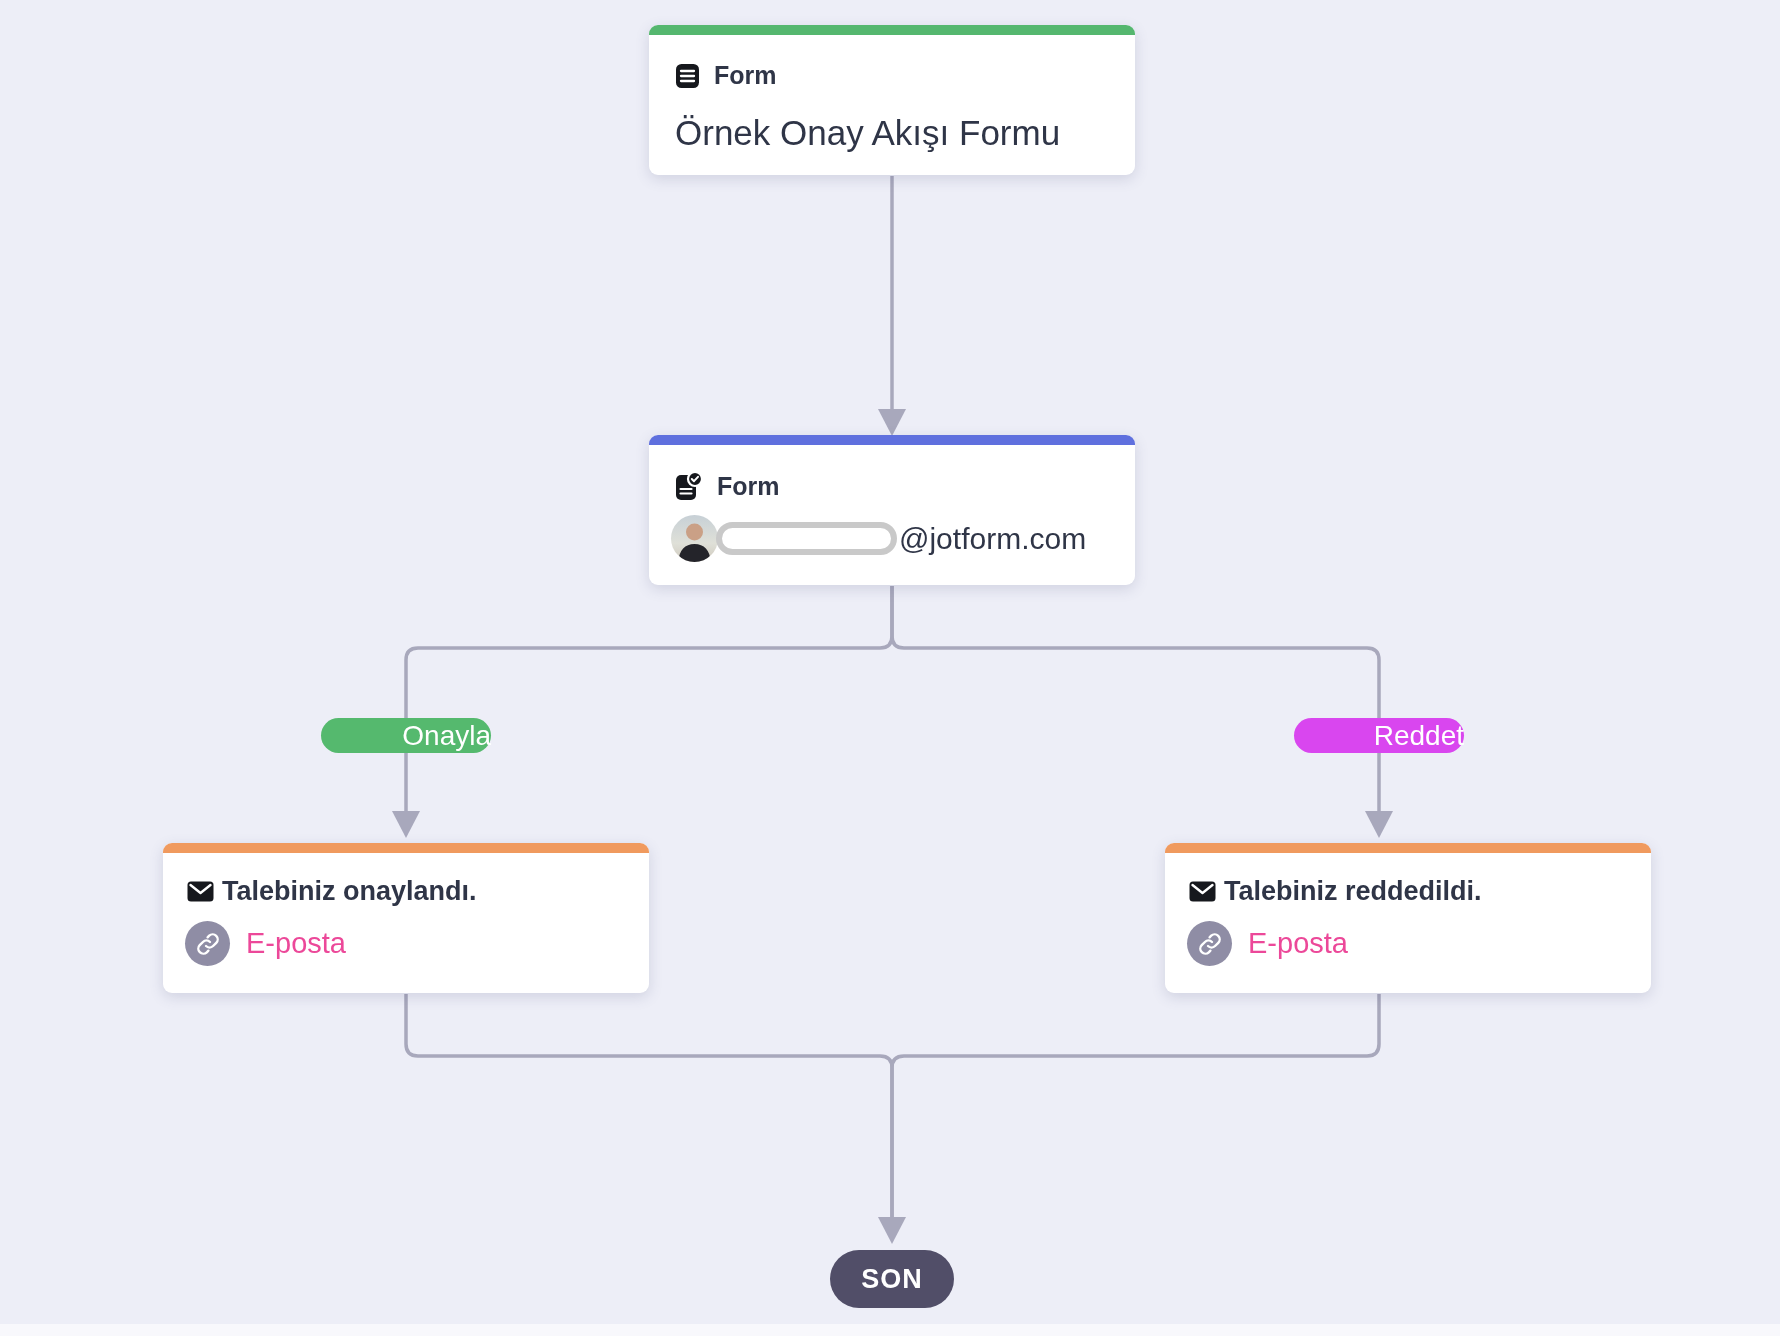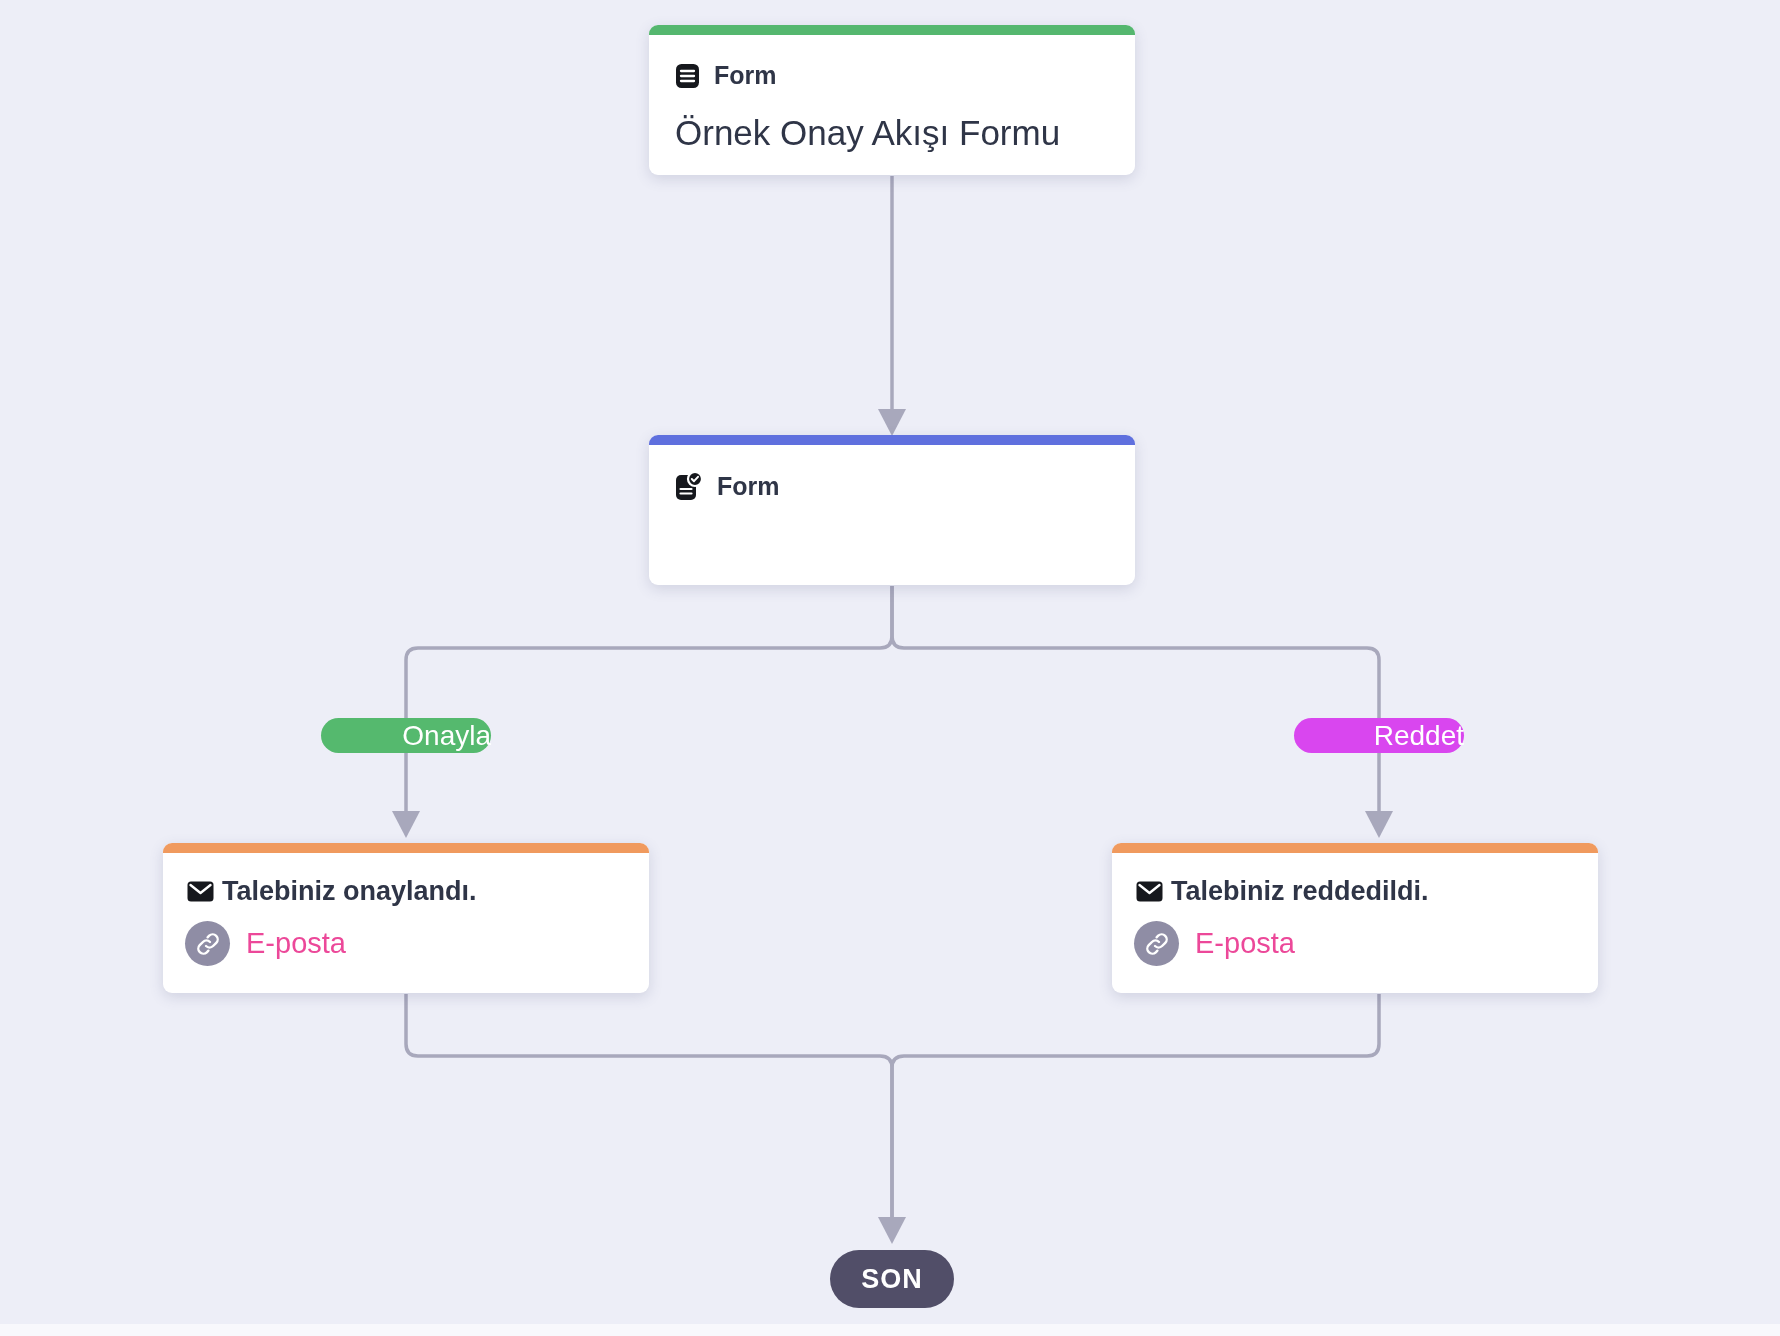--- a/index.html
+++ b/index.html
@@ -142,20 +142,30 @@
           <g stroke="#ffffff" stroke-width="2.2" stroke-linecap="round">
             <line x1="5.5" y1="18" x2="16.5" y2="18"></line>
             <line x1="5.5" y1="22.5" x2="16.5" y2="22.5"></line>
           </g>
           <circle cx="20" cy="8" r="7" fill="#16181d" stroke="#ffffff" stroke-width="2.2"></circle>
           <path d="M16.8,8 l2.2,2.2 l4-4.4" stroke="#ffffff" stroke-width="2" fill="none" stroke-linecap="round" stroke-linejoin="round"></path>
         </svg>
       </span>
       <span>Form</span>
     </div>
+    <div class="person-row">
+      <span class="avatar">
+        <svg width="47" height="47" viewBox="0 0 47 47">
+          <circle cx="23.5" cy="17" r="8.5" fill="#caa086"></circle>
+          <path d="M7,47 Q9,29 23.5,29 Q38,29 40,47 Z" fill="#24242a"></path>
+        </svg>
+      </span>
+      <span class="redact-pill"></span>
+      <span class="approver-domain">@jotform.com</span>
+    </div>
   </div>
 
   <div class="branch-pill" style="left: 321px; top: 718px; background-color: rgb(85, 185, 110);">
     <span>Onayla</span>
   </div>
 
   <div class="branch-pill" style="left: 1294px; top: 718px; background-color: #d946ef;">
     <span>Reddet</span>
   </div>
 
@@ -174,21 +184,21 @@
       <span class="link-circle">
         <svg width="24" height="24" viewBox="0 0 24 24" fill="none" stroke="#ffffff" stroke-width="2.4" stroke-linecap="round" stroke-linejoin="round">
           <path d="M10 14a5 5 0 0 0 7.07 0l3.2-3.2a5 5 0 0 0-7.07-7.07l-1.6 1.6"></path>
           <path d="M14 10a5 5 0 0 0-7.07 0l-3.2 3.2a5 5 0 0 0 7.07 7.07l1.6-1.6"></path>
         </svg>
       </span>
       <span>E-posta</span>
     </div>
   </div>
 
-  <div class="card" style="left:1112px; top:843px;text-decoration:underline;">
+  <div class="card" style="left:1165px; top:843px;text-decoration:underline;">
     <div class="bar" style="background-color: rgb(240, 154, 94);"></div>
     <div class="mail-title-row">
       <span class="icon">
         <svg width="27" height="21" viewBox="0 0 27 21">
           <rect x="0.5" y="0.5" width="26" height="20" rx="3.5" fill="#16181d"></rect>
           <path d="M3.5,4 L13.5,12 L23.5,4" stroke="#ffffff" stroke-width="2.4" fill="none" stroke-linecap="round" stroke-linejoin="round"></path>
         </svg>
       </span>
       <span>Talebiniz reddedildi.</span>
     </div>

